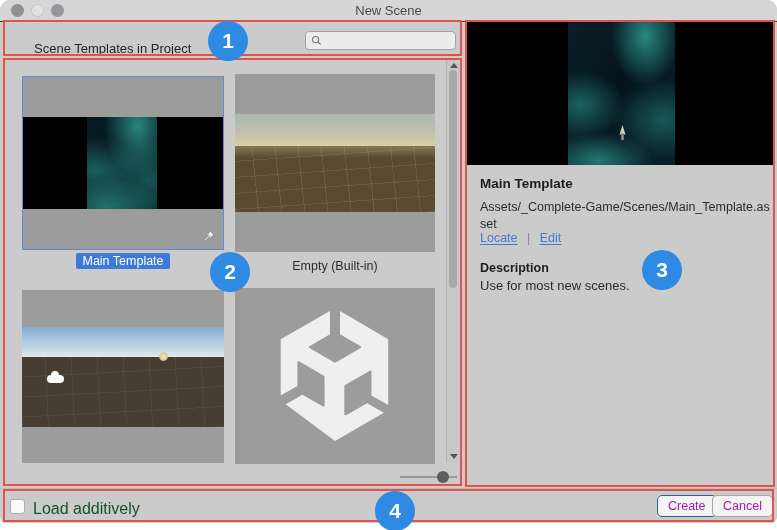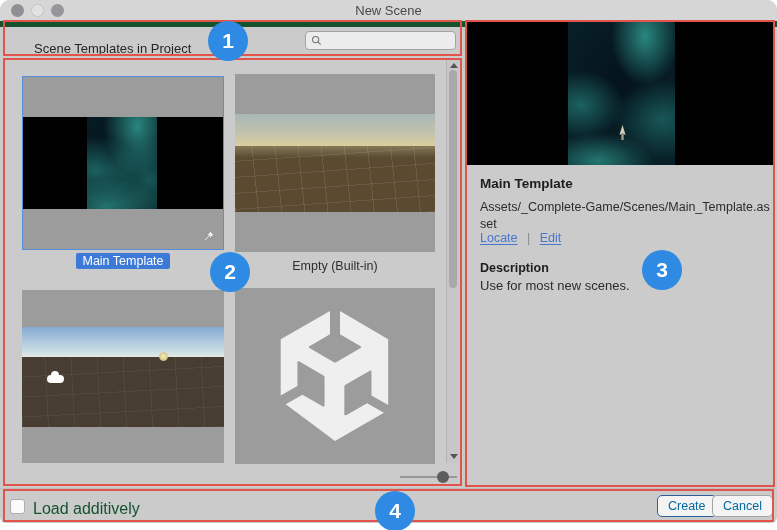--- a/index.html
+++ b/index.html
@@ -4,21 +4,21 @@
 <style>
   html,body{margin:0;padding:0;background:#fff;}
   body{width:777px;height:530px;overflow:hidden;font-family:"Liberation Sans",sans-serif;
        -webkit-font-smoothing:antialiased;}
   .page{position:relative;width:777px;height:530px;background:#fff;overflow:hidden;}
   .window{position:absolute;left:0;top:0;width:777px;height:523px;background:#cbcbcb;
           border-radius:10px 10px 6px 6px;overflow:hidden;}
 
   
   .titlebar{position:absolute;left:0;top:0;width:777px;height:21px;background:#d6d6d6;
-            border-bottom:6px solid #14532d;}
+            border-bottom:1px solid #14532d;}
   .win-title{position:absolute;left:0;right:0;top:3px;text-align:center;font-size:13px;color:#4a4a4a;}
   .tl{position:absolute;top:4px;width:13px;height:13px;border-radius:50%;}
   .tl1{left:11px;background:#8f8f94;}
   .tl2{left:31px;background:#e2e2e2;border:1px solid #c4c4c4;box-sizing:border-box;}
   .tl3{left:51px;background:#96969b;}
 
   
   .header-label{position:absolute;left:34px;top:41px;font-size:13px;color:#262626;}
   .searchbox{position:absolute;left:305px;top:31px;width:151px;height:19px;background:#ececec;
              border:1px solid #a3a3a3;border-radius:4px;box-sizing:border-box;}
@@ -94,21 +94,21 @@
   .lnk-sep{color:#8a8a8a;margin:0 6px;text-decoration:none;}
   .desc-heading{position:absolute;left:480px;top:261px;font-size:12.5px;font-weight:bold;color:#1d1d1d;text-align:center;}
   .desc-text{position:absolute;left:480px;top:278px;font-size:13px;color:#2c2c2c;}
 
   
   .footer-sep{position:absolute;left:0;top:488px;width:777px;height:1px;background:#bdbdbd;}
   .checkbox{position:absolute;left:10px;top:499px;width:15px;height:15px;background:#fbfbfb;
             border:1px solid #aeaeae;border-radius:3px;box-sizing:border-box;}
   .checkbox-label{position:absolute;left:33px;top:500px;font-size:16px;color:#14532d;}
   .btn{position:absolute;top:495px;height:22px;padding:0 10px;border-radius:5px;background:#f4f4f4;
-       font-size:12.5px;color:#0369a1;display:flex;align-items:center;box-sizing:border-box;}
+       font-size:12.5px;color:#a21caf;display:flex;align-items:center;box-sizing:border-box;}
   .btn-create{left:657px;border:1.5px solid #2e5f9f;}
   .btn-cancel{left:712px;border:1px solid #a4a4a4;}
 
   
   .anno-box{position:absolute;border:2px solid #e0544c;box-sizing:border-box;pointer-events:none;z-index:50;}
   .box1{left:3px;top:20px;width:459px;height:36px;}
   .box2{left:3px;top:58px;width:459px;height:428px;}
   .box3{left:465px;top:20px;width:310px;height:467px;}
   .box4{left:3px;top:489px;width:771px;height:33px;}
   .badge{position:absolute;width:40px;height:40px;border-radius:50%;background:#2e8ae2;color:#fff;

